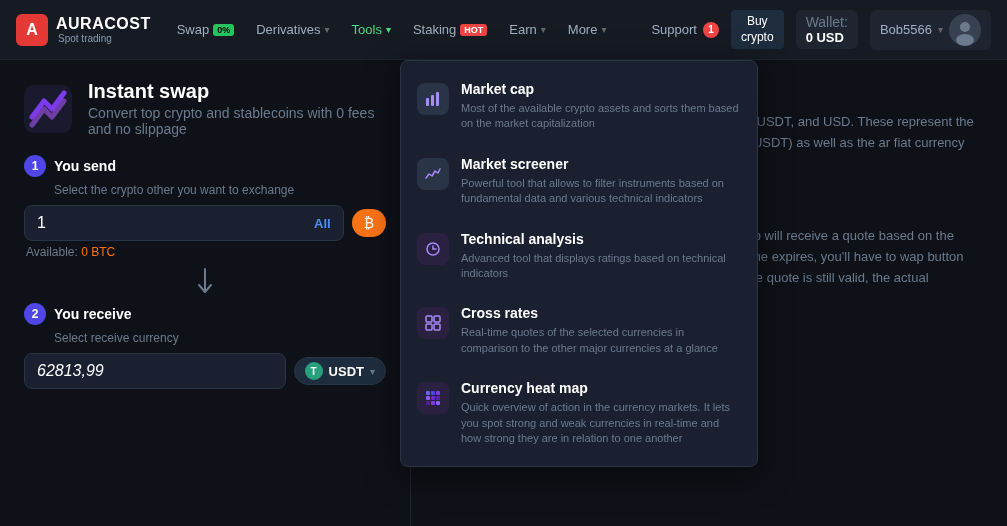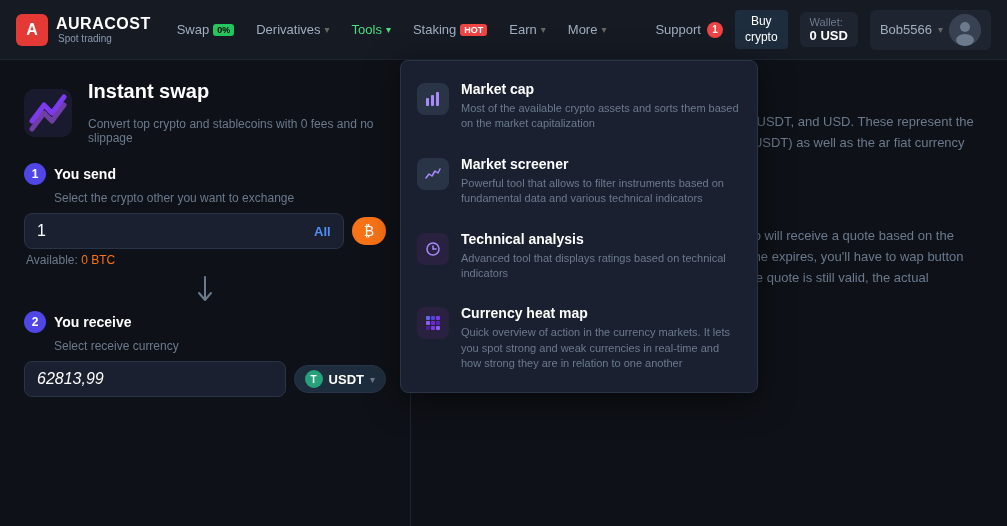--- a/index.html
+++ b/index.html
@@ -43,38 +43,38 @@
       width: 16px; height: 16px; border-radius: 50%; display: flex; align-items: center; justify-content: center;
     }
     .buy-crypto-btn {
       display: flex; flex-direction: column; align-items: center; font-size: 12px; color: #fff;
       background: #1e2d3d; padding: 4px 10px; border-radius: 4px; cursor: pointer; line-height: 1.3;
     }
     .wallet-info {
       display: flex; align-items: center; gap: 6px; font-size: 13px; color: #a0aec0;
       background: #1e2530; padding: 4px 10px; border-radius: 6px; cursor: pointer;
     }
-    .wallet-label { font-size: 11px; color: #6b7a8d; }
+    .wallet-label { font-size: 14px; color: #6b7a8d; }
     .wallet-amount { font-size: 13px; color: #fff; font-weight: 600; }
     .user-name { color: #a0aec0; font-size: 13px; }
     .avatar {
       width: 32px; height: 32px; border-radius: 50%; background: #374151;
       display: flex; align-items: center; justify-content: center; overflow: hidden;
     }
 
     
     .main { display: flex; height: calc(526px - 60px); }
 
     
     .swap-panel {
       width: 410px; background: #0e1117; padding: 20px 24px; flex-shrink: 0;
     }
     .instant-swap-header { display: flex; align-items: center; gap: 16px; margin-bottom: 4px; }
     .swap-title-text h2 { font-size: 20px; font-weight: 700; color: #fff; }
-    .swap-title-text p { font-size: 12px; color: #6b7a8d; margin-top: 14px; }
+    .swap-title-text p { font-size: 14px; color: #6b7a8d; margin-top: 2px; }
 
     .step-section { margin-top: 18px; }
     .step-label { display: flex; align-items: center; gap: 8px; margin-bottom: 6px; }
     .step-num {
       width: 22px; height: 22px; border-radius: 50%; background: #4f46e5;
       display: flex; align-items: center; justify-content: center; font-size: 12px; font-weight: 700; color: #fff;
     }
     .step-title { font-size: 14px; font-weight: 600; color: #fff; }
     .step-desc { font-size: 12px; color: #6b7a8d; margin-left: 30px; margin-bottom: 8px; }
 
@@ -322,20 +322,34 @@
           <circle cx="8" cy="8" r="6" stroke="#a78bfa" stroke-width="1.5"></circle>
           <path d="M8 5 L8 8 L11 8" stroke="#a78bfa" stroke-width="1.5" stroke-linecap="round"></path>
         </svg>
       </div>
       <div class="menu-item-content">
         <div class="menu-item-title">Technical analysis</div>
         <div class="menu-item-desc">Advanced tool that displays ratings based on technical indicators</div>
       </div>
     </div>
 
+    <div class="menu-item">
+      <div class="menu-icon" style="background:#2a2040;">
+        <svg viewBox="0 0 16 16" fill="none">
+          <rect x="1" y="1" width="6" height="6" rx="1" stroke="#a78bfa" stroke-width="1.5"></rect>
+          <rect x="9" y="1" width="6" height="6" rx="1" stroke="#a78bfa" stroke-width="1.5"></rect>
+          <rect x="1" y="9" width="6" height="6" rx="1" stroke="#a78bfa" stroke-width="1.5"></rect>
+          <rect x="9" y="9" width="6" height="6" rx="1" stroke="#a78bfa" stroke-width="1.5"></rect>
+        </svg>
+      </div>
+      <div class="menu-item-content">
+        <div class="menu-item-title">Cross rates</div>
+        <div class="menu-item-desc">Real-time quotes of the selected currencies in comparison to the other major currencies at a glance</div>
+      </div>
+    </div>
 
     <div class="menu-item">
       <div class="menu-icon" style="background:#2a2040;">
         <svg viewBox="0 0 16 16" fill="none">
           <rect x="1" y="1" width="4" height="4" fill="#6366f1" rx="1"></rect>
           <rect x="6" y="1" width="4" height="4" fill="#4f46e5" rx="1"></rect>
           <rect x="11" y="1" width="4" height="4" fill="#7c3aed" rx="1"></rect>
           <rect x="1" y="6" width="4" height="4" fill="#8b5cf6" rx="1"></rect>
           <rect x="6" y="6" width="4" height="4" fill="#6d28d9" rx="1"></rect>
           <rect x="11" y="6" width="4" height="4" fill="#5b21b6" rx="1"></rect>

